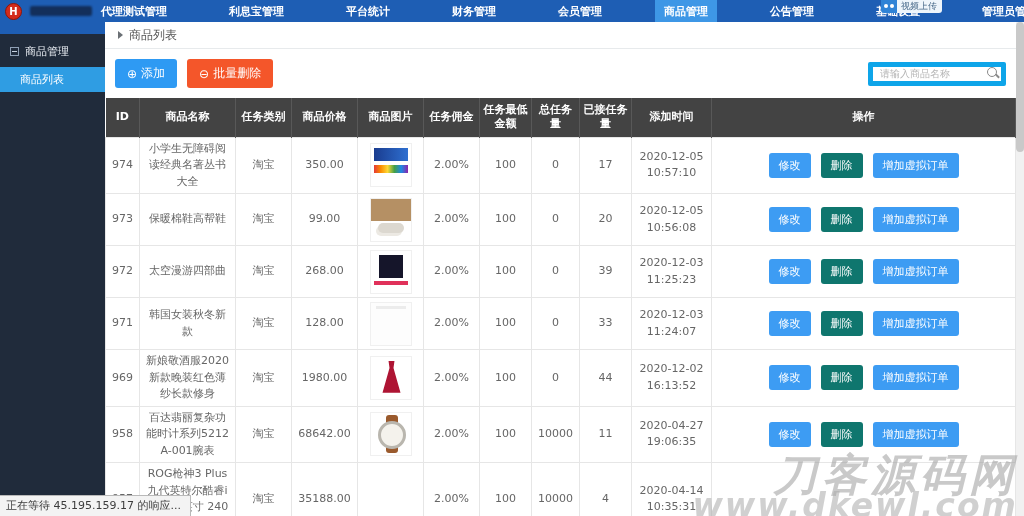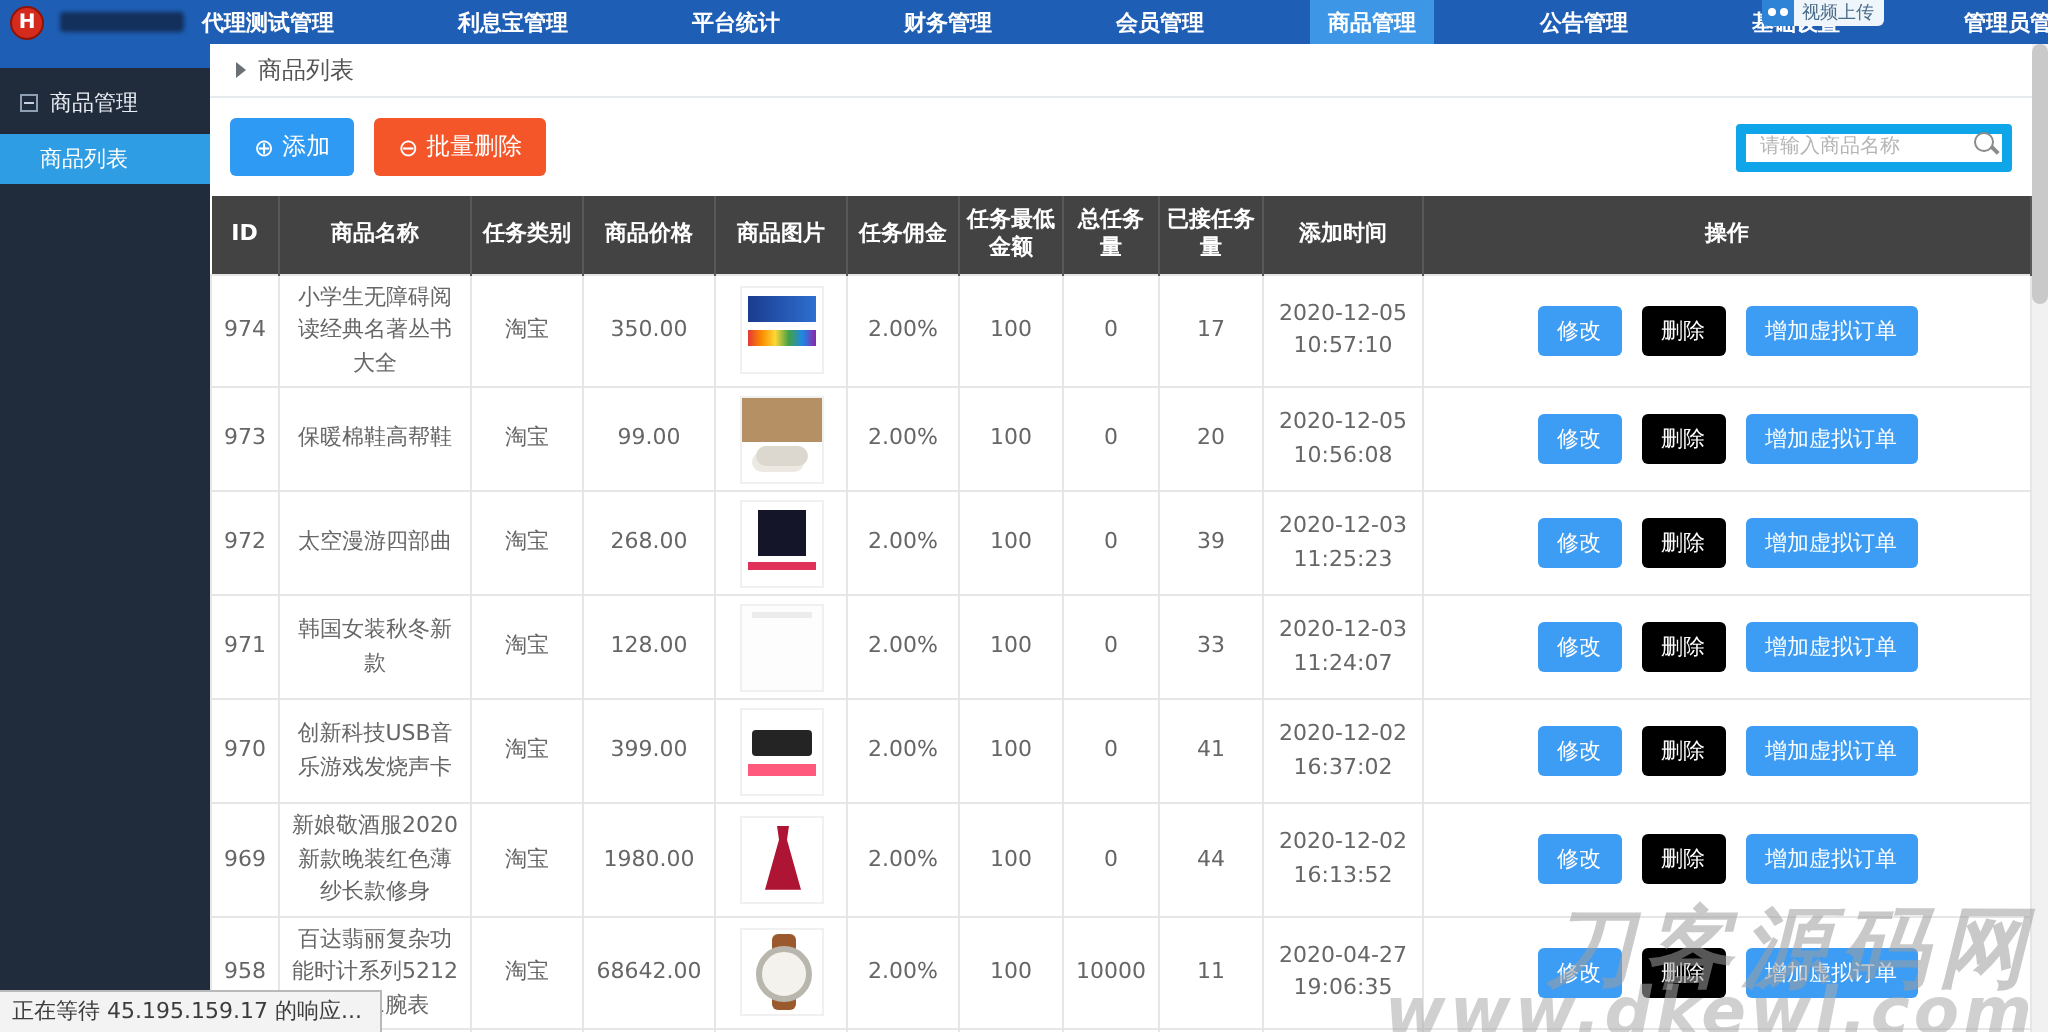--- a/index.html
+++ b/index.html
@@ -77,21 +77,21 @@
     border-right:1px solid #585858; line-height:1.3; }
   tbody td { border:1px solid #e6e6e6; font-size:11px; color:#666; text-align:center;
     vertical-align:middle; padding:3px 4px; line-height:1.5; word-break:break-all; }
   tbody tr { height:52px; }
   .col-id{width:34px}.col-name{width:96px}.col-type{width:56px}.col-price{width:66px}
   .col-img{width:66px}.col-comm{width:56px}.col-min{width:52px}.col-total{width:48px}
   .col-acc{width:52px}.col-time{width:80px}.col-ops{width:auto}
   .btn-sm { border:none; border-radius:3px; color:#fff; font-size:11px; padding:5px 10px;
     cursor:pointer; margin:0 5px; font-family:Liberation Serif, serif; }
   .btn-sm.blue { background:#3d9cf3; }
-  .btn-sm.orange { background:#000000; }
+  .btn-sm.orange { background:#0f766e; }
 
   
   .thumb { width:42px; height:44px; margin:0 auto; background:#fff; border:1px solid #f0f0f0;
     position:relative; overflow:hidden; }
   .thumb-books::before { content:""; position:absolute; left:3px; right:3px; top:4px; height:13px;
     background:linear-gradient(90deg,#1a3c8f,#2e6fd0); }
   .thumb-books::after { content:""; position:absolute; left:3px; right:3px; top:21px; height:8px;
     background:linear-gradient(90deg,#e53935,#fb8c00,#fdd835,#43a047,#1e88e5,#8e24aa); }
   .thumb-shoes::before { content:""; position:absolute; left:0; right:0; top:0; height:22px; background:#b59064; }
   .thumb-shoes::after { content:""; position:absolute; left:7px; bottom:8px; width:26px; height:10px;
@@ -269,35 +269,20 @@
             <div class="thumb thumb-blank"></div>
           </td>
           <td>2.00%</td>
           <td>100</td>
           <td>0</td>
           <td>33</td>
           <td>2020-12-03 11:24:07</td>
           <td><button class="btn-sm blue">修改</button><button class="btn-sm orange">删除</button><button class="btn-sm blue">增加虚拟订单</button></td>
         </tr>
         <tr>
-          <td>970</td>
-          <td>创新科技USB音乐游戏发烧声卡</td>
-          <td>淘宝</td>
-          <td>399.00</td>
-          <td>
-            <div class="thumb thumb-soundcard"></div>
-          </td>
-          <td>2.00%</td>
-          <td>100</td>
-          <td>0</td>
-          <td>41</td>
-          <td>2020-12-02 16:37:02</td>
-          <td><button class="btn-sm blue">修改</button><button class="btn-sm orange">删除</button><button class="btn-sm blue">增加虚拟订单</button></td>
-        </tr>
-        <tr>
           <td>969</td>
           <td>新娘敬酒服2020新款晚装红色薄纱长款修身</td>
           <td>淘宝</td>
           <td>1980.00</td>
           <td>
             <div class="thumb thumb-dress"></div>
           </td>
           <td>2.00%</td>
           <td>100</td>
           <td>0</td>

